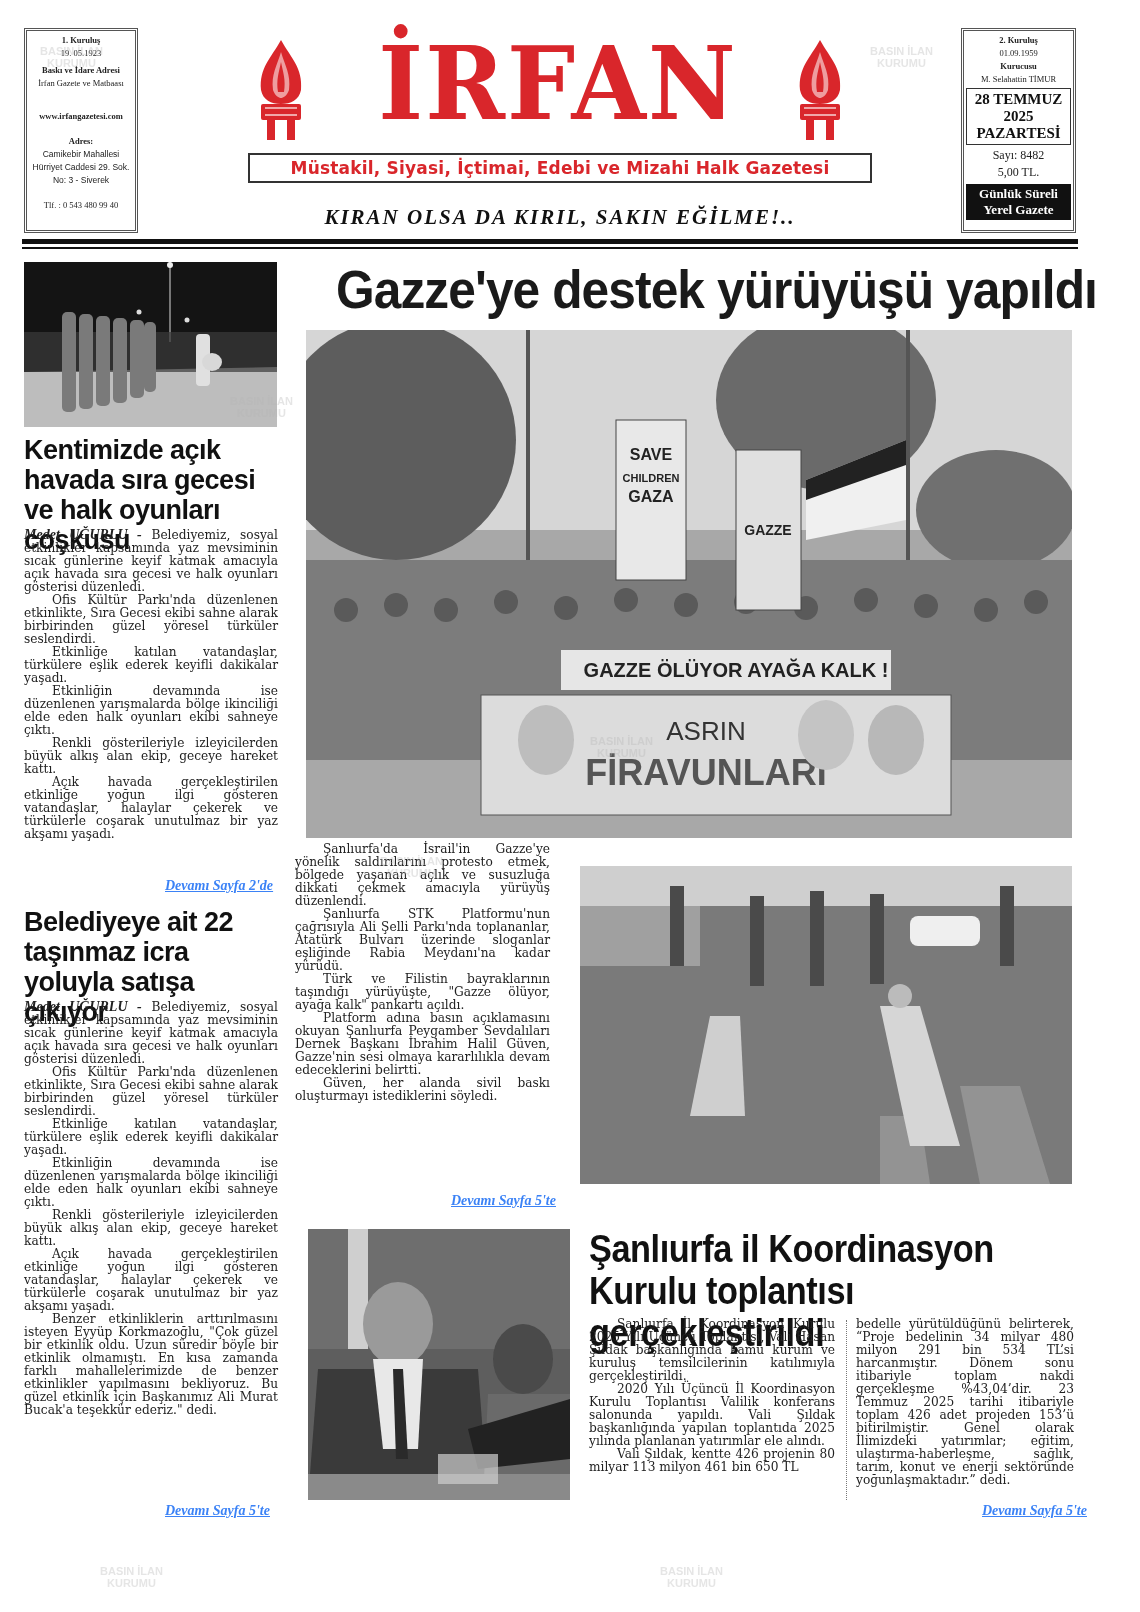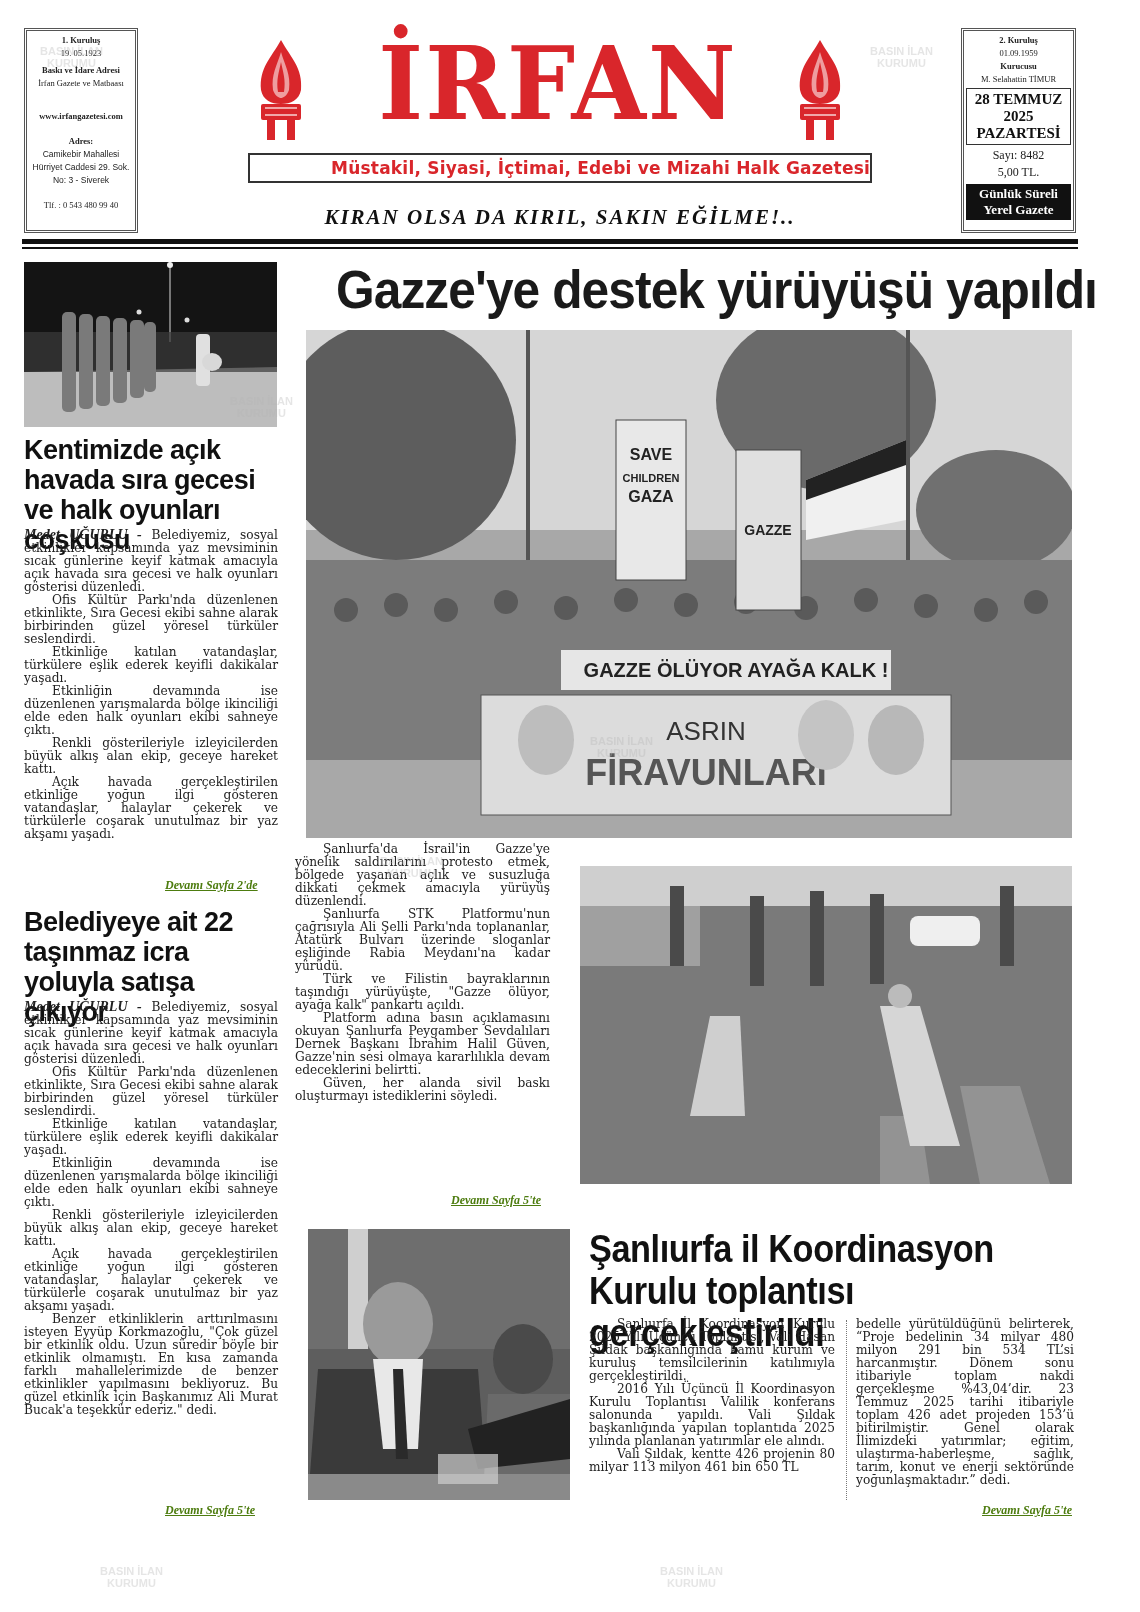--- a/index.html
+++ b/index.html
@@ -5,32 +5,32 @@
   * { box-sizing: border-box; margin: 0; padding: 0; }
   body { width: 1140px; height: 1612px; background: #ffffff; position: relative; overflow: hidden; font-family: "DejaVu Serif", serif; color: #1a1a1a; }
   
   .sidebox { position: absolute; border: 3px double #555; padding: 3px 4px; text-align: center; font-family: "Liberation Serif", serif; font-size: 8.5px; line-height: 13px; color: #222; }
   .sidebox .b { font-weight: bold; }
   .sidebox .sans { font-family: "Liberation Sans", sans-serif; font-size: 8.5px; }
   .datebox { border: 1px solid #333; margin: 2px 0; padding: 2px 0; font-weight: bold; font-size: 15px; line-height: 17px; color: #111; }
   .blackbox { background: #111; color: #fff; font-weight: bold; font-size: 13px; line-height: 16px; padding: 2px 0; margin-top: 3px; }
   .logo-text { position: absolute; left: 333px; top: 30px; width: 450px; text-align: center; font-family: "DejaVu Serif", serif; font-weight: bold; font-size: 96px; line-height: 108px; color: #d9262b; letter-spacing: 2px; transform: scaleY(1.05); }
   .torch { position: absolute; width: 72px; height: 105px; }
-  .slogan-bar { position: absolute; left: 248px; top: 153px; width: 624px; height: 30px; border: 2px solid #333; color: #d9262b; font-family: "DejaVu Sans", sans-serif; font-weight: bold; font-size: 17px; line-height: 26px; text-align: right; letter-spacing: 0.2px; }
+  .slogan-bar { position: absolute; left: 248px; top: 153px; width: 624px; height: 30px; border: 2px solid #333; color: #d9262b; font-family: "DejaVu Sans", sans-serif; font-weight: bold; font-size: 17px; line-height: 26px; text-align: center; letter-spacing: 0.2px; }
   .motto { position: absolute; left: 260px; top: 205px; width: 600px; text-align: center; font-family: "Liberation Serif", serif; font-style: italic; font-weight: bold; font-size: 21px; letter-spacing: 2px; color: #111; }
   .rule-thick { position: absolute; left: 22px; width: 1056px; background: #111; }
   
   .hl { font-family: "Liberation Sans", sans-serif; font-weight: bold; color: #111; letter-spacing: -0.5px; transform-origin: left top; }
   .main-hl { position: absolute; left: 305px; top: 258px; width: 775px; font-size: 54px; line-height: 62px; transform: scaleX(0.92); white-space: nowrap; font-family: "Liberation Sans", sans-serif; font-weight: bold; letter-spacing: -1px; }
   .side-hl { position: absolute; left: 24px; width: 260px; font-size: 27px; line-height: 30px; }
   .col { position: absolute; font-family: "DejaVu Serif", serif; font-size: 12.2px; line-height: 13px; text-align: justify; color: #222; }
   .col p { text-indent: 28px; }
   .col p.first { text-indent: 0; }
   .byline { font-family: "Liberation Serif", serif; font-style: italic; font-weight: bold; font-size: 14px; }
-  .cont { position: absolute; font-family: "Liberation Serif", serif; font-style: italic; font-weight: bold; text-decoration: underline; font-size: 12px; color: #4d7c0f; }
+  .cont { position: absolute; font-family: "Liberation Serif", serif; font-style: italic; font-weight: bold; text-decoration: underline; font-size: 14px; color: #3b82f6; }
   .photo { position: absolute; overflow: hidden; }
   .sep-dotted { position: absolute; border-left: 1px dotted #777; }
   .wm { position: absolute; font-family: "Liberation Sans", sans-serif; font-weight: bold; font-size: 11px; line-height: 12px; color: rgba(180,180,180,0.35); text-align: center; pointer-events: none; }
 </style>
 </head>
 <body>
 
 <div class="sidebox" style="left:24px; top:28px; width:114px; height:205px;">
   <div class="b">1. Kuruluş</div>
   <div>19. 05.1923</div>
@@ -235,21 +235,21 @@
     <polygon points="160,200 262,170 262,230 170,240" fill="#222"></polygon>
     <rect x="0" y="245" width="262" height="26" fill="#8a8a8a"></rect>
     <rect x="130" y="225" width="60" height="30" fill="#cfcfcf" opacity="0.7"></rect>
   </svg>
 </div>
 
 <div class="hl" style="position:absolute; left:589px; top:1228px; width:500px; font-size:39px; line-height:42px; transform:scaleX(0.88);">Şanlıurfa il Koordinasyon Kurulu toplantısı gerçekleştirildi</div>
 
 <div class="col" style="left:589px; top:1318px; width:246px;">
   <p>Şanlıurfa İl Koordinasyon Kurulu 2025 Yılı Üçüncü Toplantısı, Vali Hasan Şıldak başkanlığında kamu kurum ve kuruluş temsilcilerinin katılımıyla gerçekleştirildi.</p>
-  <p>2016 Yılı Üçüncü İl Koordinasyon Kurulu Toplantısı Valilik konferans salonunda yapıldı. Vali Şıldak başkanlığında yapılan toplantıda 2025 yılında planlanan yatırımlar ele alındı.</p>
+  <p>2020 Yılı Üçüncü İl Koordinasyon Kurulu Toplantısı Valilik konferans salonunda yapıldı. Vali Şıldak başkanlığında yapılan toplantıda 2025 yılında planlanan yatırımlar ele alındı.</p>
   <p>Vali Şıldak, kentte 426 projenin 80 milyar 113 milyon 461 bin 650 TL</p>
 </div>
 <div class="sep-dotted" style="left:846px; top:1320px; height:180px;"></div>
 <div class="col" style="left:856px; top:1318px; width:218px;">
   <p class="first">bedelle yürütüldüğünü belirterek, “Proje bedelinin 34 milyar 480 milyon 291 bin 534 TL’si harcanmıştır. Dönem sonu itibariyle toplam nakdi gerçekleşme %43,04’dir. 23 Temmuz 2025 tarihi itibariyle toplam 426 adet projeden 153’ü bitirilmiştir. Genel olarak İlimizdeki yatırımlar; eğitim, ulaştırma-haberleşme, sağlık, tarım, konut ve enerji sektöründe yoğunlaşmaktadır.” dedi.</p>
 </div>
 <div class="cont" style="left:982px; top:1503px;">Devamı Sayfa 5'te</div>
 
 <div class="wm" style="left:40px; top:45px;">
     <div>BASIN İLAN</div>

